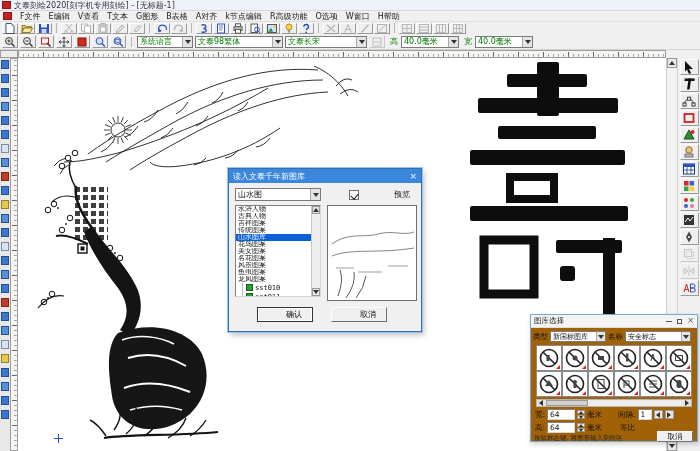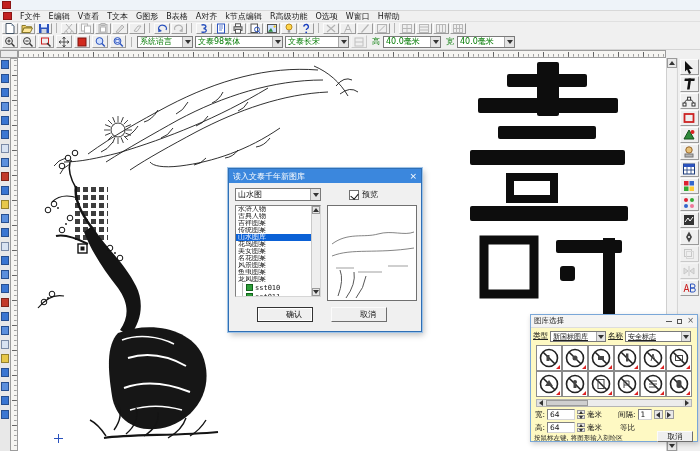--- a/index.html
+++ b/index.html
@@ -68,50 +68,50 @@
   .dtitle{height:14px;background:#3b87dd;color:#fff;display:flex;align-items:center;
           justify-content:space-between;padding:0 4px;}
   .dtitle .txt{font-size:8px;}
   .dtitle .x{font-size:9px;color:#fff;line-height:1;}
   .dcombo{position:absolute;left:6px;top:19px;width:86px;height:13px;gap:43px;}
   .dcombo .cval{color:#111;}
   .chkrow{position:absolute;left:120px;top:20px;display:flex;align-items:center;gap:3px;}
   .chk{width:10px;height:10px;background:#fff;border:1px solid #707070;position:relative;}
   .chk::after{content:"";position:absolute;left:2px;top:1px;width:4px;height:6px;
               border-right:1.5px solid #111;border-bottom:1.5px solid #111;transform:rotate(40deg);}
-  .chklabel{font-size:8px;color:#111;}
+  .chklabel{font-size:8px;color:#111;margin-left:32px;}
   .dlist{position:absolute;left:6px;top:36px;width:86px;height:92px;background:#fff;
          border:1px solid;border-color:#808080 #d6d6d6 #d6d6d6 #808080;overflow:hidden;}
   .drow{font-size:7px;line-height:7px;height:7px;padding-left:2px;white-space:nowrap;color:#111;width:76px;overflow:hidden;}
   .drow.sel{background:#0b61d6;color:#fff;}
   .trow{display:flex;align-items:center;gap:2px;height:9px;padding-left:10px;
         background-image:linear-gradient(#bbb,#bbb);background-size:1px 100%;background-position:6px 0;background-repeat:no-repeat;}
   .tico{width:7px;height:7px;background:#2f9e3a;border:1px solid #11631b;flex:0 0 auto;}
   .trow .tl{font-size:7px;color:#111;font-family:"DejaVu Sans Mono",monospace;}
   .dscroll{position:absolute;right:0;top:0;width:9px;height:100%;background:#eee;border-left:1px solid #c9c9c9;}
   .dscroll .sa{position:absolute;left:0;width:8px;height:8px;background:#e6e6e6;border:1px solid #9a9a9a;
                display:flex;align-items:center;justify-content:center;}
   .dscroll .t{top:0;} .dscroll .b{bottom:0;}
   .dprev{position:absolute;left:98px;top:36px;width:90px;height:96px;background:#fff;border:1px solid #707070;}
   .dbtn{position:absolute;height:15px;width:56px;background:#efefef;border:1px solid;
         border-color:#fbfbfb #6e6e6e #6e6e6e #fbfbfb;font-size:8px;color:#111;
         display:flex;align-items:center;justify-content:center;padding-left:24px;}
   .dbtn.ok{left:28px;top:138px;border-color:#333 #333 #333 #333;box-shadow:inset 0 0 0 1px #fff;}
   .dbtn.cancel{left:102px;top:138px;}
   
-  .palette{position:absolute;left:530px;top:314px;width:168px;height:128px;background:#fef9c3;
+  .palette{position:absolute;left:530px;top:314px;width:168px;height:128px;background:#a16207;
            border:1px solid #7aa7d8;box-shadow:1px 2px 5px rgba(0,0,0,.2);z-index:9;}
   .ptitle{height:13px;background:#f4f4f4;border-bottom:1px solid #ddd;display:flex;align-items:center;
           justify-content:space-between;padding:0 3px;}
   .ptitle .txt{font-size:7.5px;color:#222;}
   .pwb{display:flex;gap:5px;align-items:center;color:#555;}
   .pwb .mn{width:6px;height:1px;background:#555;}
   .pwb .mx{width:5px;height:5px;border:1px solid #555;}
   .pwb .cl{font-size:8px;line-height:1;color:#555;}
-  .prow1{position:absolute;left:2px;top:16px;width:164px;display:flex;gap:2px;text-decoration:underline;}
+  .prow1{position:absolute;left:2px;top:16px;width:164px;display:flex;align-items:center;gap:2px;}
   .plabel{font-size:7.5px;color:#111;white-space:nowrap;}
   .pcombo{height:11px;background:#fff;border:1px solid #7a7a7a;display:flex;align-items:center;
           justify-content:space-between;padding-left:2px;}
   .pcombo .cval{font-size:7px;color:#111;white-space:nowrap;}
   .pgrid{position:absolute;left:5px;top:30px;width:156px;height:52px;display:grid;
          grid-template-columns:repeat(6,26px);grid-template-rows:repeat(2,26px);}
   .pcell{border:1px solid #8a8a8a;background:#fff;display:flex;align-items:center;justify-content:center;position:relative;}
   .pcell .rk{position:absolute;right:1px;bottom:1px;width:4px;height:4px;background:#d22;clip-path:polygon(0 100%,100% 0,100% 100%);}
   .pscroll{position:absolute;left:5px;top:84px;width:156px;height:8px;background:#ececec;border:1px solid #b5b5b5;
            display:flex;align-items:center;}
@@ -135,20 +135,21 @@
   .wm .dom{position:absolute;left:112px;top:22px;font-size:7px;color:rgba(120,120,120,.5);}
   .wm .red{position:absolute;left:6px;top:34px;font-size:13px;letter-spacing:3px;color:rgba(205,40,35,.50);font-weight:bold;}
 </style>
 </head>
 <body>
 
 <div class="app">
 
   <div class="titlebar">
     <span class="appicon"></span>
+    <span class="txt">文泰刻绘2020[刻字机专用刻绘] - [无标题-1]</span>
   </div>
 
   <div class="menubar">
     <span class="appicon"></span>
     <span class="mi">F文件</span>
     <span class="mi">E编辑</span>
     <span class="mi">V查看</span>
     <span class="mi">T文本</span>
     <span class="mi">G图形</span>
     <span class="mi">B表格</span>
@@ -368,21 +369,21 @@
       <span class="arrbox">
           <span class="tri-d"></span>
         </span>
     </div>
     <div class="combo" style="width:88px">
       <span class="cval">文泰98繁体</span>
       <span class="arrbox">
           <span class="tri-d"></span>
         </span>
     </div>
-    <div class="combo" style="width:64px">
+    <div class="combo" style="width:82px">
       <span class="cval">文泰长宋</span>
       <span class="arrbox">
           <span class="tri-d"></span>
         </span>
     </div>
     <button class="tbtn" style="opacity:.45">
         <svg width="12" height="12">
           <rect x="2" y="2" width="8" height="8" fill="none" stroke="#888"></rect>
           <path d="M2,6 h8" stroke="#888"></path>
         </svg>

